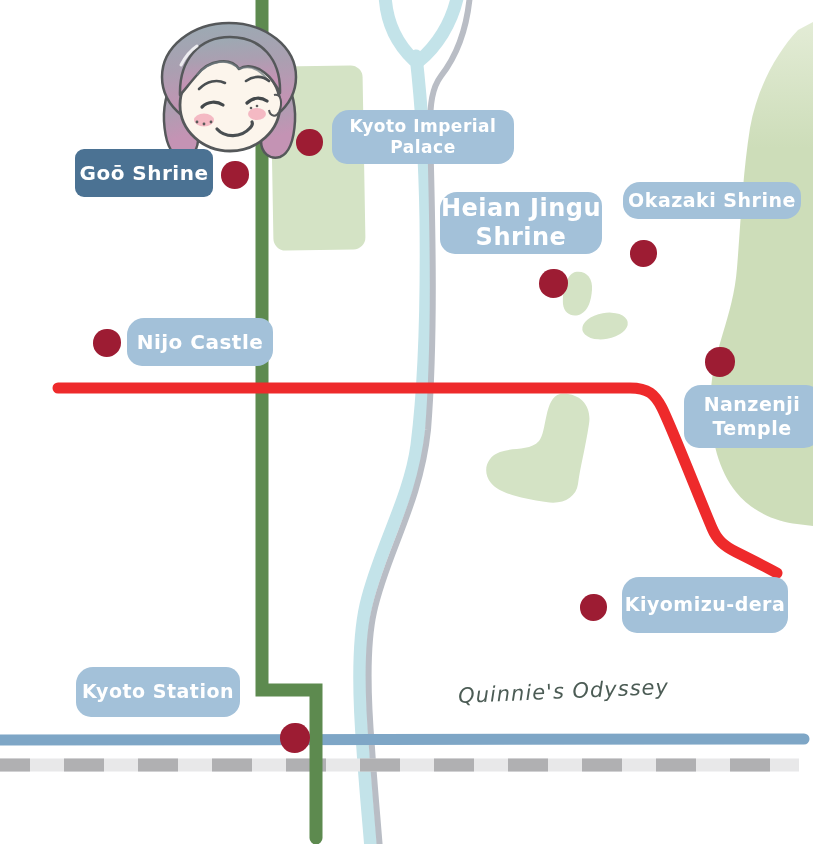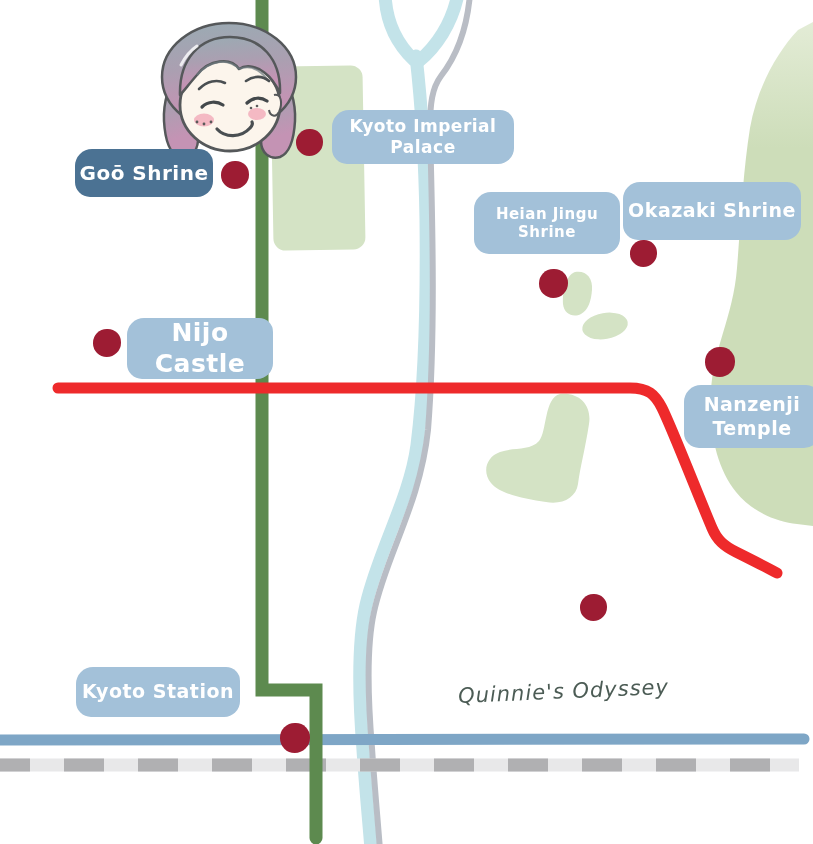--- a/index.html
+++ b/index.html
@@ -20,21 +20,21 @@
   .road-blue{stroke:var(--road-blue);fill:none;stroke-width:11;stroke-linecap:round;}
   .rail-base{stroke:var(--rail-base);fill:none;stroke-width:13;}
   .rail-dash{stroke:var(--rail-dash);fill:none;stroke-width:13;stroke-dasharray:40 34;}
 
   .loc-label{
     position:absolute;display:flex;align-items:center;justify-content:center;
     background:var(--label-bg);color:var(--label-text);
     font-weight:700;text-align:center;white-space:pre-line;line-height:1.22;
     border-radius:17px 14px 16px 15px;letter-spacing:.5px;
   }
-  .loc-label.hl{background:var(--label-bg-highlight);}
+  .loc-label.hl{background:var(--label-bg-highlight);border-radius:9px;}
 
   .dot{position:absolute;background:var(--marker);border-radius:50% 48% 52% 50%;}
 
   .signature{
     position:absolute;left:458px;top:679px;width:230px;
     color:var(--signature-ink);font-size:21px;font-style:italic;letter-spacing:1px;
     transform:rotate(-2.5deg);
   }
 </style>
 </head>
@@ -133,23 +133,24 @@
   <div class="dot" style="left:539px;top:269px;width:29px;height:29px"></div>
   <div class="dot" style="left:630px;top:240px;width:27px;height:27px"></div>
   <div class="dot" style="left:705px;top:347px;width:30px;height:30px"></div>
   <div class="dot" style="left:93px;top:329px;width:28px;height:28px"></div>
   <div class="dot" style="left:580px;top:594px;width:27px;height:27px"></div>
   <div class="dot" style="left:280px;top:723px;width:30px;height:30px"></div>
 
   <div class="loc-label hl" style="left:75px;top:149px;width:138px;height:48px;font-size:20px">Goō Shrine</div>
   <div class="loc-label" style="left:332px;top:110px;width:182px;height:54px;font-size:17px">Kyoto Imperial
 Palace</div>
-  <div class="loc-label" style="left:474px;top:192px;width:146px;height:62px;font-size:15px">Heian Jingu
+  <div class="loc-label" style="left:440px;top:192px;width:162px;height:62px;font-size:24px">Heian Jingu
 Shrine</div>
-  <div class="loc-label" style="left:623px;top:182px;width:178px;height:58px;font-size:19px">Okazaki Shrine</div>
-  <div class="loc-label" style="left:127px;top:318px;width:146px;height:61px;font-size:25px">Nijo Castle</div>
+  <div class="loc-label" style="left:623px;top:182px;width:178px;height:37px;font-size:19px">Okazaki Shrine</div>
+  <div class="loc-label" style="left:127px;top:318px;width:146px;height:48px;font-size:20px">Nijo Castle</div>
   <div class="loc-label" style="left:684px;top:385px;width:136px;height:63px;font-size:19px">Nanzenji
 Temple</div>
+  <div class="loc-label" style="left:622px;top:577px;width:166px;height:56px;font-size:19px">Kiyomizu-dera</div>
   <div class="loc-label" style="left:76px;top:667px;width:164px;height:50px;font-size:19px">Kyoto Station</div>
 
   <div class="signature">Quinnie's Odyssey</div>
 
 </div>
 
 </body></html>

